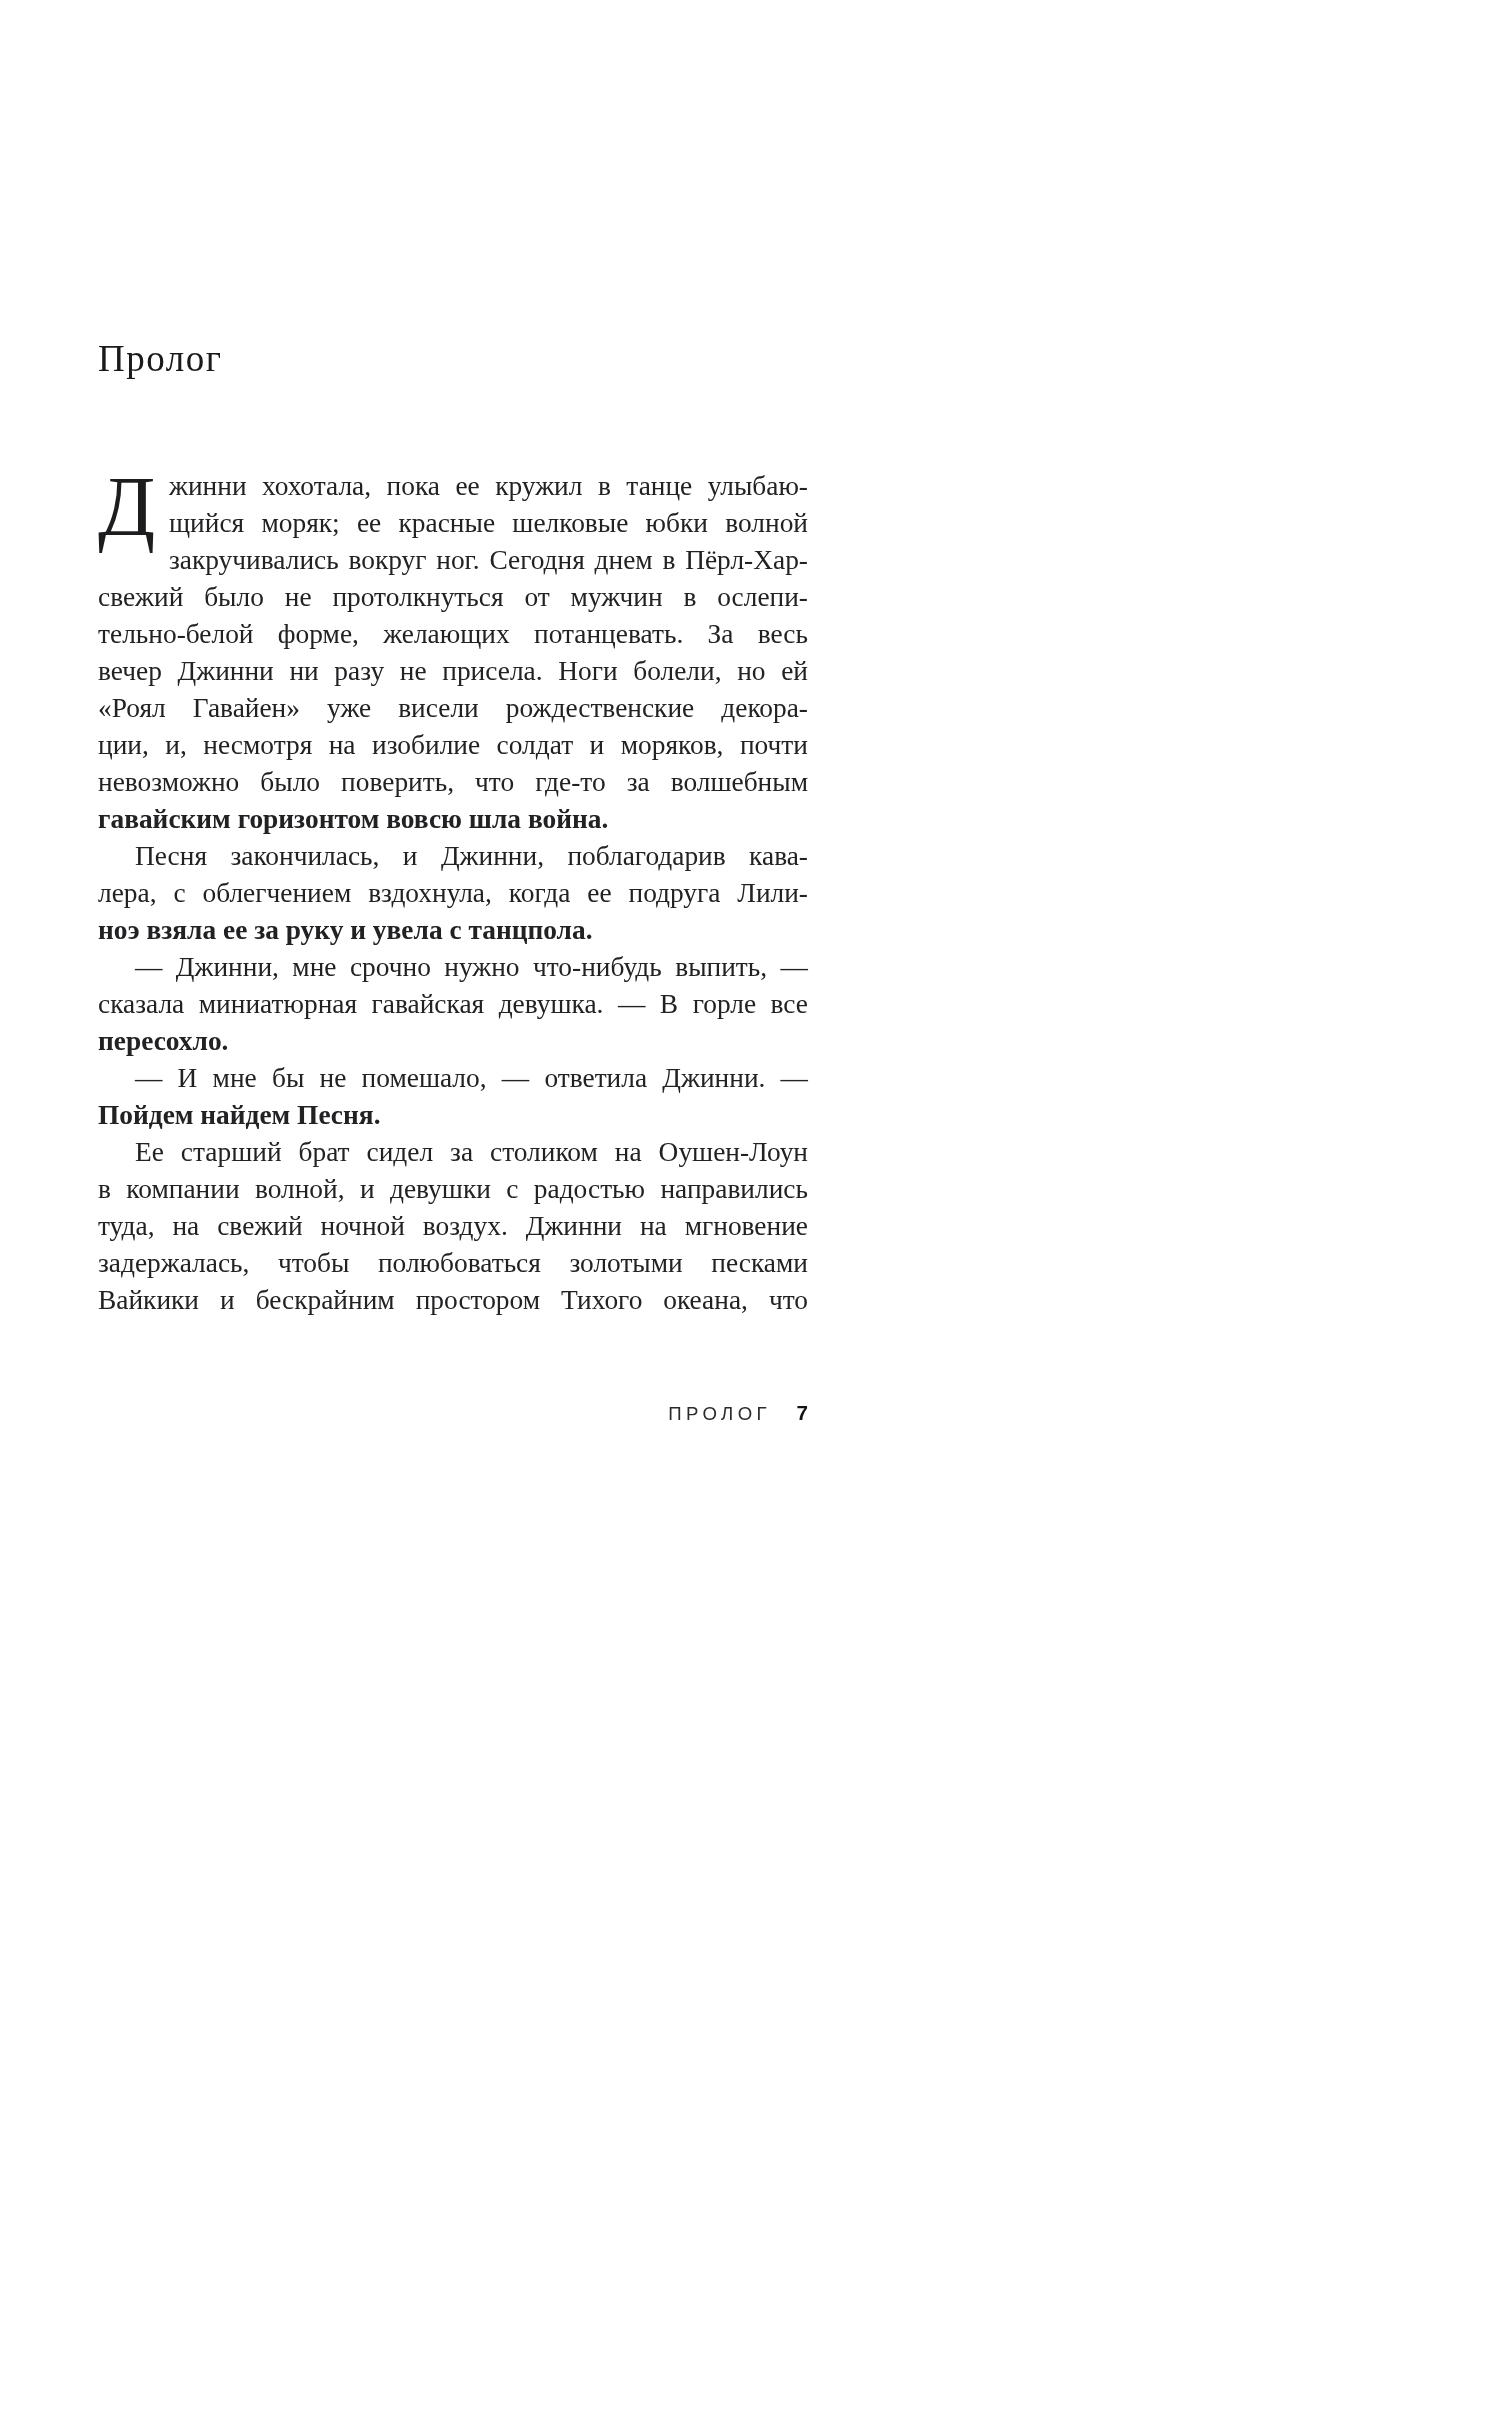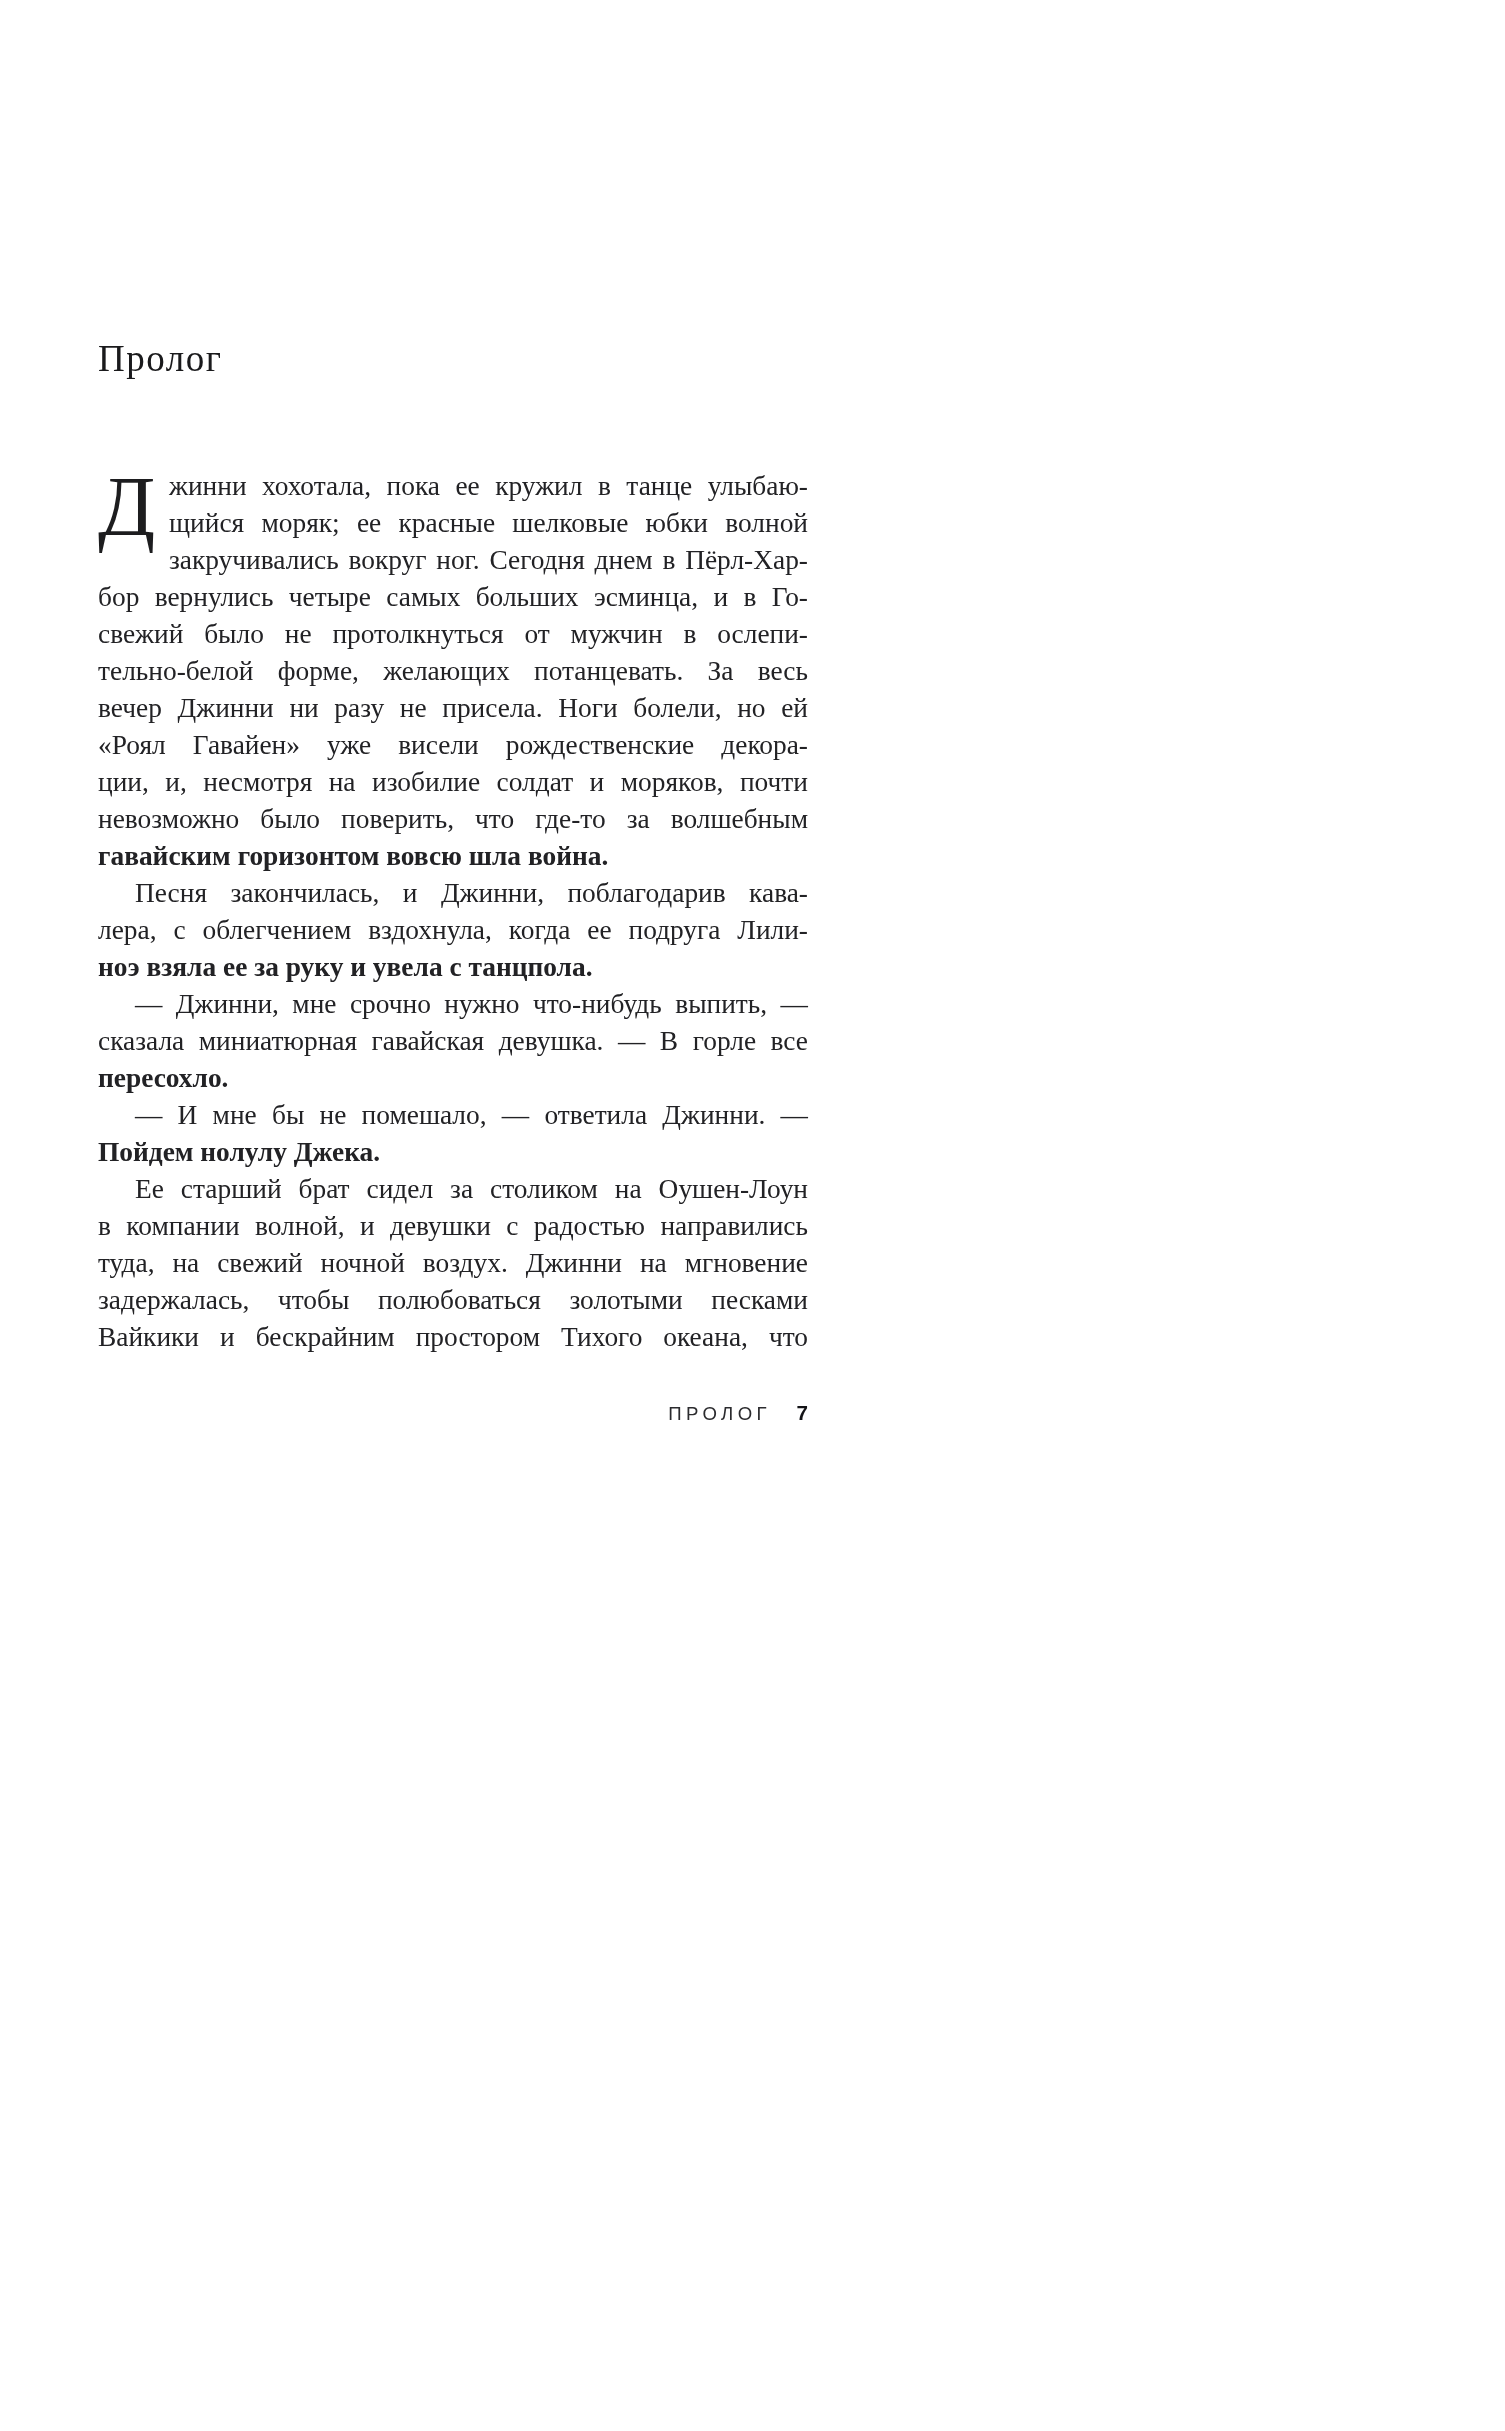--- a/index.html
+++ b/index.html
@@ -93,21 +93,20 @@
 
     <h1 class="page-title">Пролог</h1>
 
     <div class="body-text">
 
       <div class="paragraph">
         <span class="drop-cap">Д</span>
         <div class="line">жинни хохотала, пока ее кружил в танце улыбаю-</div>
         <div class="line">щийся моряк; ее красные шелковые юбки волной</div>
         <div class="line">закручивались вокруг ног. Сегодня днем в Пёрл-Хар-</div>
-        <div class="line">бор вернулись четыре самых больших эсминца, и в Го-</div>
         <div class="line">свежий было не протолкнуться от мужчин в ослепи-</div>
         <div class="line">тельно-белой форме, желающих потанцевать. За весь</div>
         <div class="line">вечер Джинни ни разу не присела. Ноги болели, но ей</div>
         <div class="line">«Роял Гавайен» уже висели рождественские декора-</div>
         <div class="line">ции, и, несмотря на изобилие солдат и моряков, почти</div>
         <div class="line">невозможно было поверить, что где-то за волшебным</div>
         <div class="line last">гавайским горизонтом вовсю шла война.</div>
       </div>
 
       <div class="paragraph">
@@ -117,21 +116,21 @@
       </div>
 
       <div class="paragraph">
         <div class="line indent">— Джинни, мне срочно нужно что-нибудь выпить, —</div>
         <div class="line">сказала миниатюрная гавайская девушка. — В горле все</div>
         <div class="line last">пересохло.</div>
       </div>
 
       <div class="paragraph">
         <div class="line indent">— И мне бы не помешало, — ответила Джинни. —</div>
-        <div class="line last">Пойдем нолулу Джека.</div>
+        <div class="line last">Пойдем найдем Песня.</div>
       </div>
 
       <div class="paragraph">
         <div class="line indent">Ее старший брат сидел за столиком на Оушен-Лоун</div>
         <div class="line">в компании волной, и девушки с радостью направились</div>
         <div class="line">туда, на свежий ночной воздух. Джинни на мгновение</div>
         <div class="line">задержалась, чтобы полюбоваться золотыми песками</div>
         <div class="line">Вайкики и бескрайним простором Тихого океана, что</div>
       </div>
 

